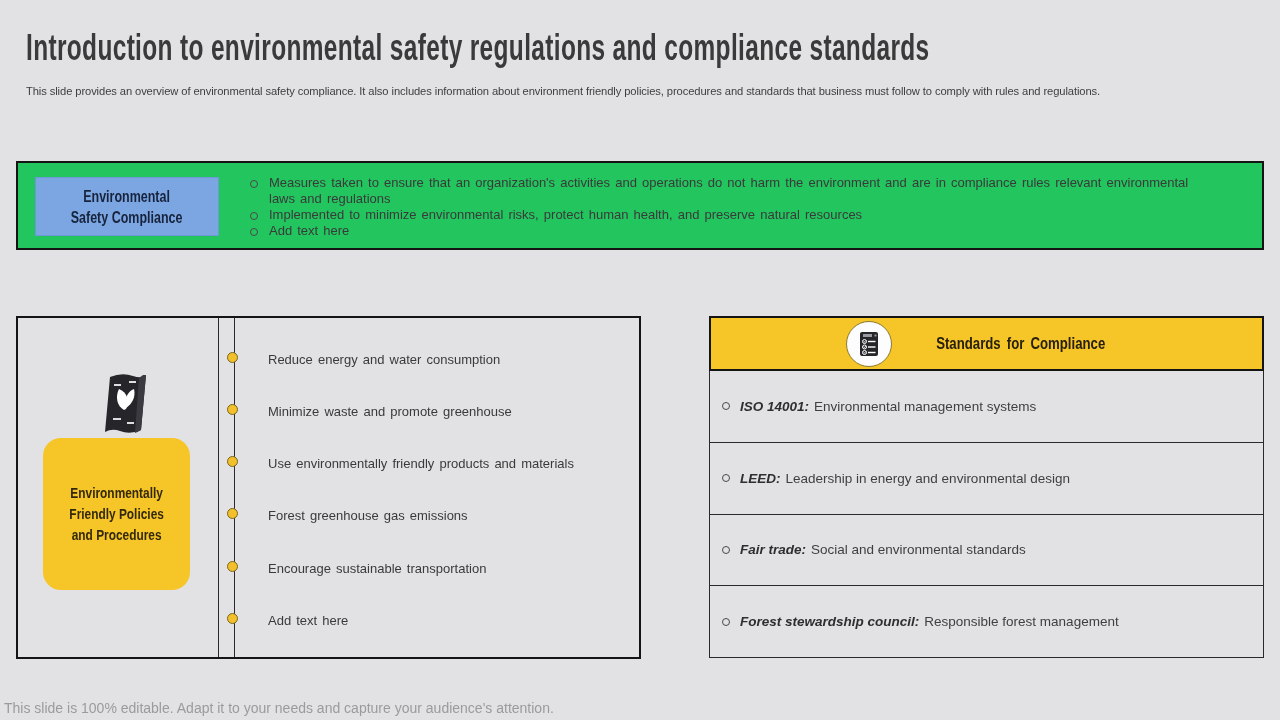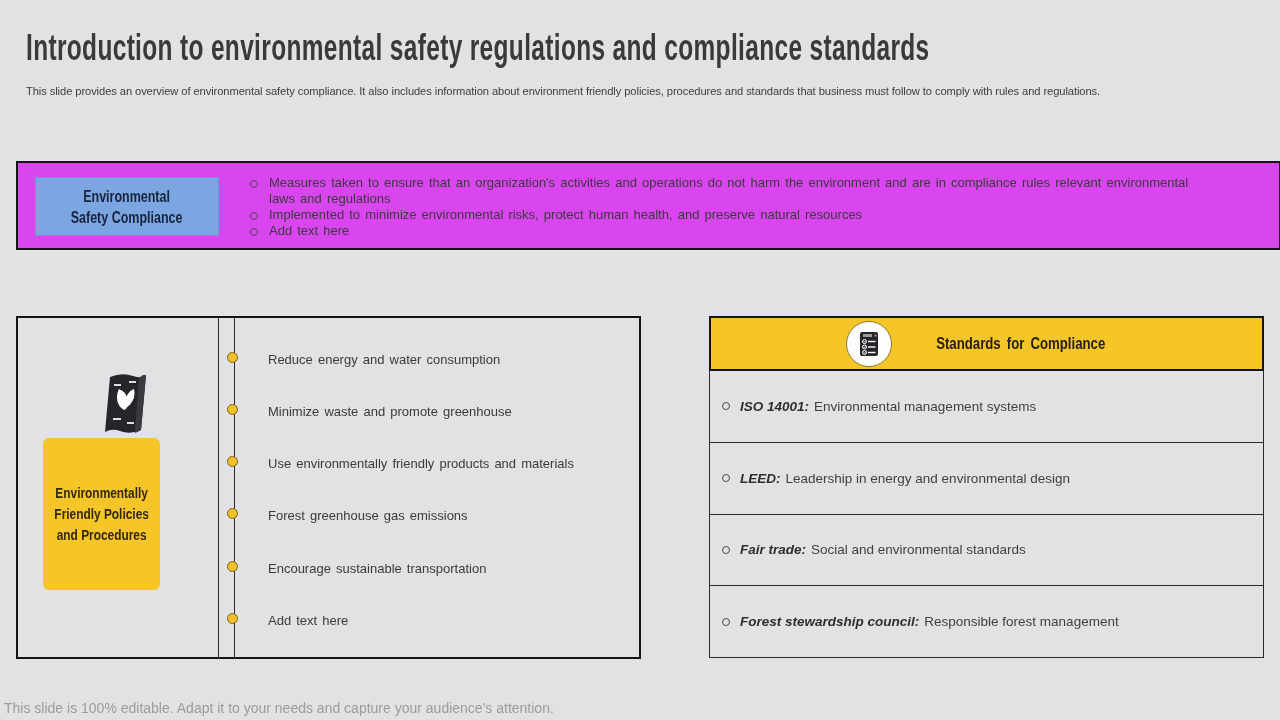--- a/index.html
+++ b/index.html
@@ -16,21 +16,21 @@
     transform:scale(0.68,1.02); transform-origin:left top;
     letter-spacing:0.5px;
   }
   .subtitle{
     position:absolute; left:26px; top:85px; width:1248px;
     font-size:11.2px; color:#3e3e3e; white-space:nowrap; letter-spacing:-0.1px;
   }
   
   .comp-box{
     position:absolute; left:16px; top:161px; width:1244px; height:85px;
-    background:#d946ef; border:2px solid #141414;padding-left:17px;
+    background:#22c55e; border:2px solid #141414;
   }
   .comp-label{
     position:absolute; left:17px; top:14px; width:182px; height:57px;
     background:#7ca6e1; border:1px solid #6c99d6;
     display:flex; align-items:center; justify-content:center;
   }
   .comp-label-text{
     text-align:center; font-weight:700; font-size:16px; line-height:21px;
     color:#17233d; transform:scaleX(0.78); transform-origin:center;
     white-space:nowrap;
@@ -53,22 +53,22 @@
   .tl-dot{
     position:absolute; left:209px; top:3px; width:11px; height:11px;
     border-radius:50%; background:#f3c02b; border:1.5px solid #77651d;
     box-sizing:border-box;
   }
   .tl-label{
     position:absolute; left:250px; top:3px; font-size:13px; color:#3a3a3a;
     white-space:nowrap; word-spacing:1.5px;
   }
   .policy-card{
-    position:absolute; left:25px; top:120px; width:117px; height:152px;
-    background:#f6c528; border-radius:6px;
+    position:absolute; left:25px; top:120px; width:147px; height:152px;
+    background:#f6c528; border-radius:18px;
     display:flex; align-items:center; justify-content:center;
   }
   .policy-card-text{
     text-align:center; font-weight:700; font-size:14.5px; line-height:21px;
     color:#33290a; transform:scaleX(0.82); white-space:nowrap;
   }
   .eco-icon{position:absolute; left:80px; top:54px; width:52px; height:66px;}
   
   .right-panel{position:absolute; left:709px; top:316px; width:555px; height:342px;}
   .rp-header{

